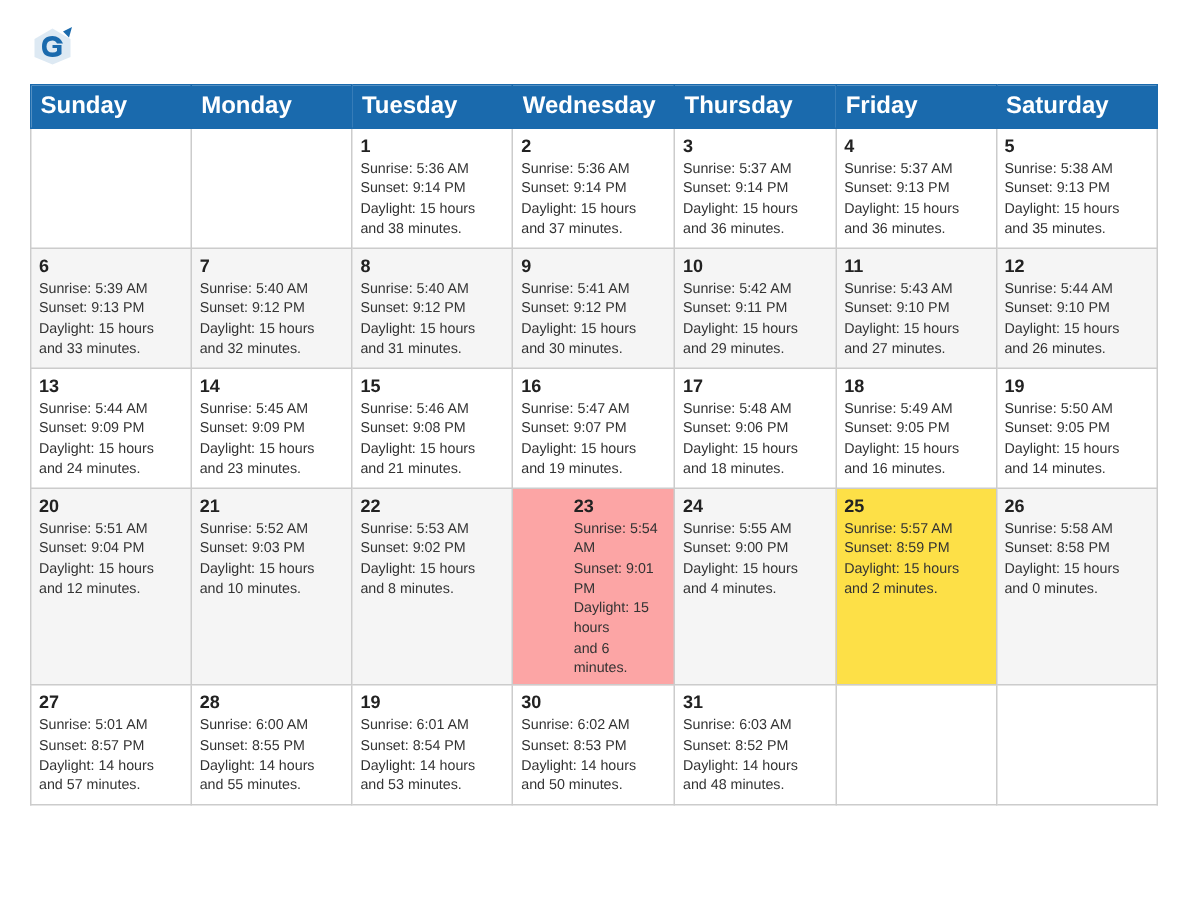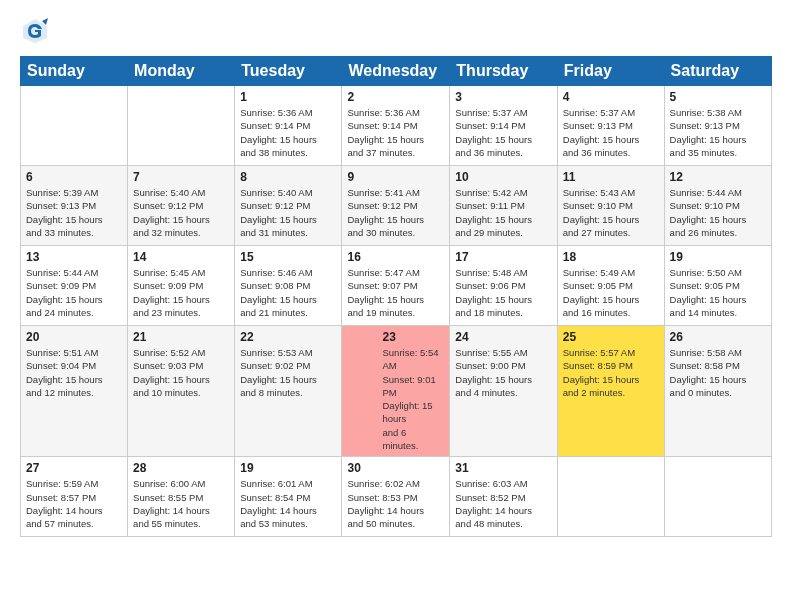--- a/index.html
+++ b/index.html
@@ -324,21 +324,21 @@
             <span class="day-num">26</span>
             <div class="day-info" style="white-space: pre-line;">Sunrise: 5:58 AM
 Sunset: 8:58 PM
 Daylight: 15 hours
 and 0 minutes.</div>
           </td>
         </tr>
         <tr>
           <td>
             <span class="day-num">27</span>
-            <div class="day-info" style="white-space: pre-line;">Sunrise: 5:59 AM
+            <div class="day-info" style="white-space: pre-line;">Sunrise: 5:01 AM
 Sunset: 8:57 PM
 Daylight: 14 hours
 and 57 minutes.</div>
           </td>
           <td>
             <span class="day-num">28</span>
             <div class="day-info" style="white-space: pre-line;">Sunrise: 6:00 AM
 Sunset: 8:55 PM
 Daylight: 14 hours
 and 55 minutes.</div>

